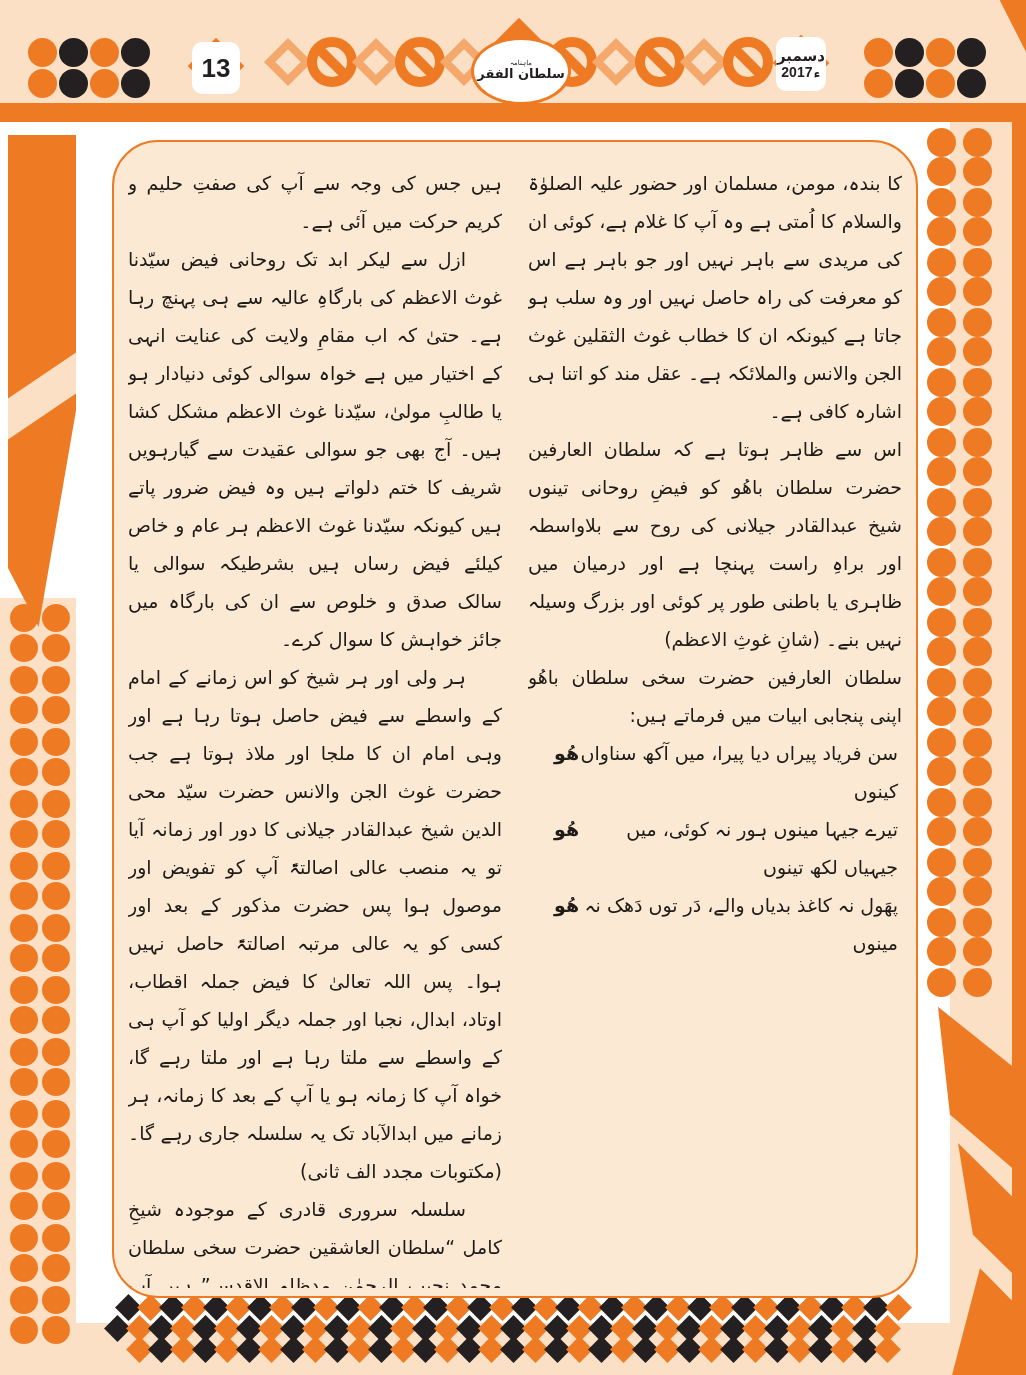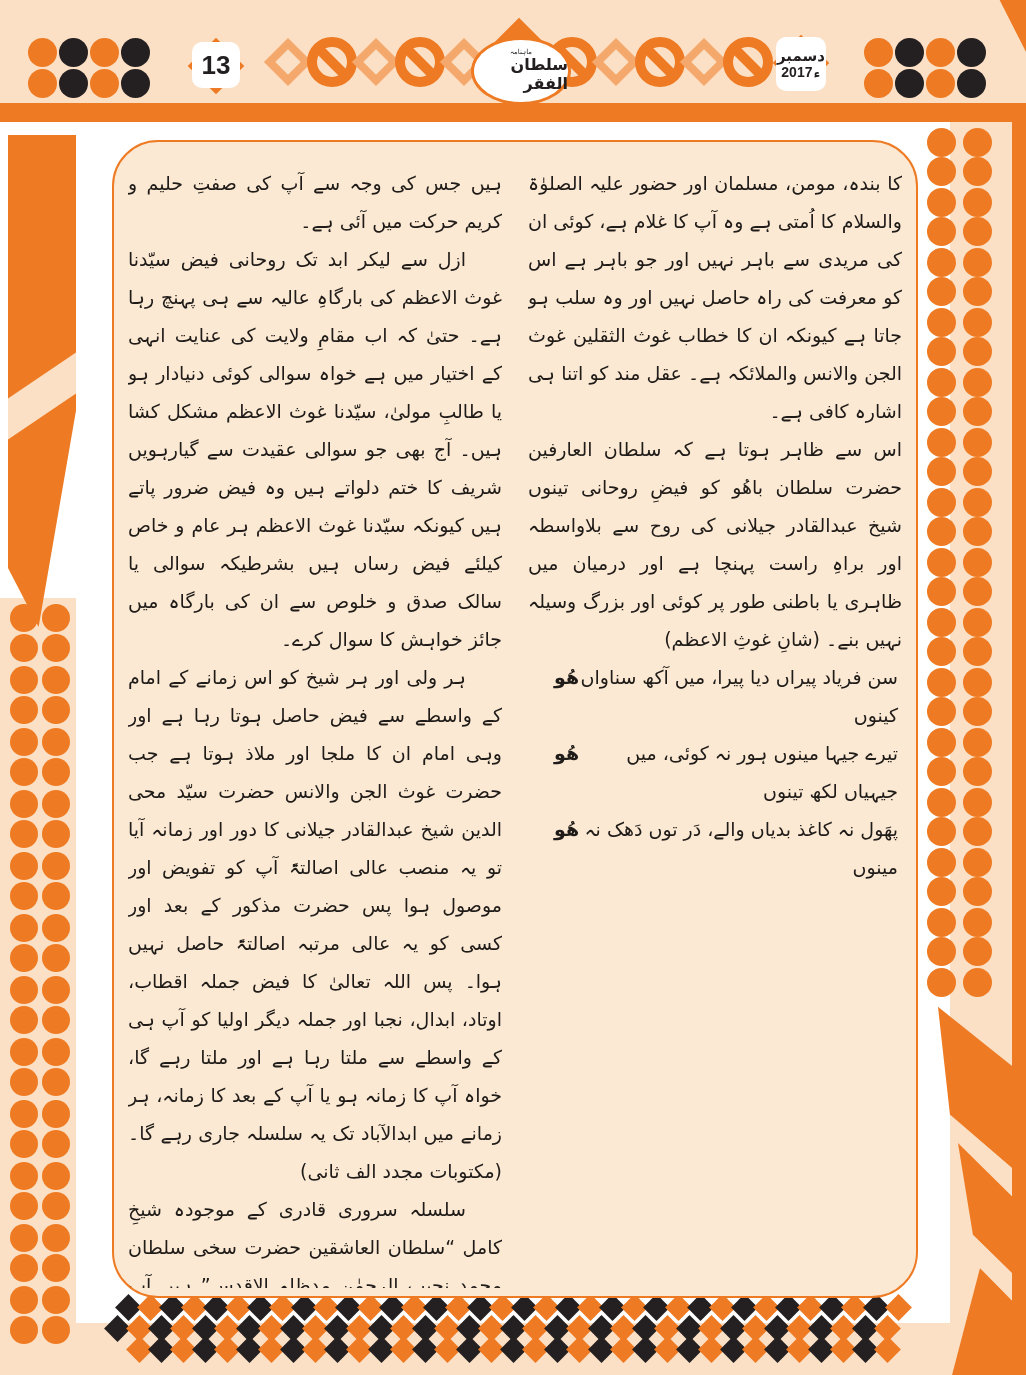--- a/index.html
+++ b/index.html
@@ -6,31 +6,31 @@
   #page{position:relative;width:1026px;height:1375px;background:#fff;overflow:hidden;
         font-family:"DejaVu Sans",sans-serif;}
   
   #header{position:absolute;left:0;top:0;width:1026px;height:103px;background:#FBE0C6;}
   #chain{position:absolute;inset:0;}
   #circles-left,#circles-right{position:absolute;top:38px;width:125px;height:60px;}
   #circles-left{left:28px;} #circles-right{left:864px;}
   .badge-diamond{position:absolute;width:40px;height:40px;background:#EE7B23;transform:rotate(45deg);}
   .badge-box{position:absolute;background:#fff;border-radius:10px;display:flex;flex-direction:column;
              align-items:center;justify-content:center;}
-  #pageno-box{left:192px;top:42px;width:48px;height:46px;}
+  #pageno-box{left:192px;top:42px;width:48px;height:52px;}
   #pageno-box span{font:bold 26px "Liberation Sans",sans-serif;color:#231f20;}
   #date-box{left:776px;top:37px;width:50px;height:54px;}
   #date-box .d1{font:bold 15px "DejaVu Sans",sans-serif;color:#231f20;line-height:1.2;}
   #date-box .d2{font:bold 14px "Liberation Sans",sans-serif;color:#231f20;line-height:1.1;}
   #title-diamond{position:absolute;left:487px;top:31px;width:64px;height:64px;background:#EE7B23;transform:rotate(45deg);}
   #title-oval{position:absolute;left:471px;top:37px;width:94px;height:62px;background:#fff;
               border:3px solid #EE7B23;border-radius:50%;display:flex;flex-direction:column;
               align-items:center;justify-content:center;direction:rtl;}
   #title-oval .pre{font-size:7px;color:#231f20;line-height:1;}
-  #title-oval .ttl{font-size:16px;font-weight:bold;color:#231f20;line-height:1.15;}
+  #title-oval .ttl{font-size:13px;font-weight:bold;color:#231f20;line-height:1.15;}
   #band{position:absolute;left:0;top:103px;width:1026px;height:19px;background:#EE7B23;}
   
   #corner-tr{position:absolute;left:960px;top:0;width:66px;height:52px;background:#EE7B23;
              clip-path:polygon(60% 0,100% 0,100% 100%);}
   #strip-left{position:absolute;left:0;top:598px;width:76px;height:777px;background:#FBE0C6;}
   #strip-right{position:absolute;left:950px;top:122px;width:66px;height:1253px;background:#FBE0C6;}
   #edge-right{position:absolute;left:1012px;top:103px;width:14px;height:1272px;background:#EE7B23;}
   #block-tl{position:absolute;left:8px;top:135px;width:68px;height:492px;background:#EE7B23;
             clip-path:polygon(0 0,100% 0,100% 56%,45% 100%,0 88%);}
   #block-tl .stripe{position:absolute;left:-50px;top:240px;width:180px;height:34px;background:#FBE0C6;
@@ -352,20 +352,21 @@
   </div>
   <div id="band"></div>
   <div id="corner-tr"></div>
   <div id="edge-right"></div>
 
   <div id="panel">
     <div id="cols">
       <div class="col" id="col-right">
           <p class="para">کا بندہ، مومن، مسلمان اور حضور علیہ الصلوٰۃ والسلام کا اُمتی ہے وہ آپ کا غلام ہے، کوئی ان کی مریدی سے باہر نہیں اور جو باہر ہے اس کو معرفت کی راہ حاصل نہیں اور وہ سلب ہو جاتا ہے کیونکہ ان کا خطاب غوث الثقلین غوث الجن والانس والملائکہ ہے۔ عقل مند کو اتنا ہی اشارہ کافی ہے۔</p>
           <p class="para">اس سے ظاہر ہوتا ہے کہ سلطان العارفین حضرت سلطان باھُو کو فیضِ روحانی تینوں شیخ عبدالقادر جیلانی کی روح سے بلاواسطہ اور براہِ راست پہنچا ہے اور درمیان میں ظاہری یا باطنی طور پر کوئی اور بزرگ وسیلہ نہیں بنے۔ (شانِ غوثِ الاعظم)</p>
+          <p class="para">سلطان العارفین حضرت سخی سلطان باھُو اپنی پنجابی ابیات میں فرماتے ہیں:</p>
           <div class="verses">
             <div class="verse-line">
               <span>سن فریاد پیراں دیا پیرا، میں آکھ سناواں کینوں</span>
               <span class="refrain">ھُو</span>
             </div>
             <div class="verse-line">
               <span>تیرے جیہا مینوں ہور نہ کوئی، میں جیہیاں لکھ تینوں</span>
               <span class="refrain">ھُو</span>
             </div>
             <div class="verse-line">

